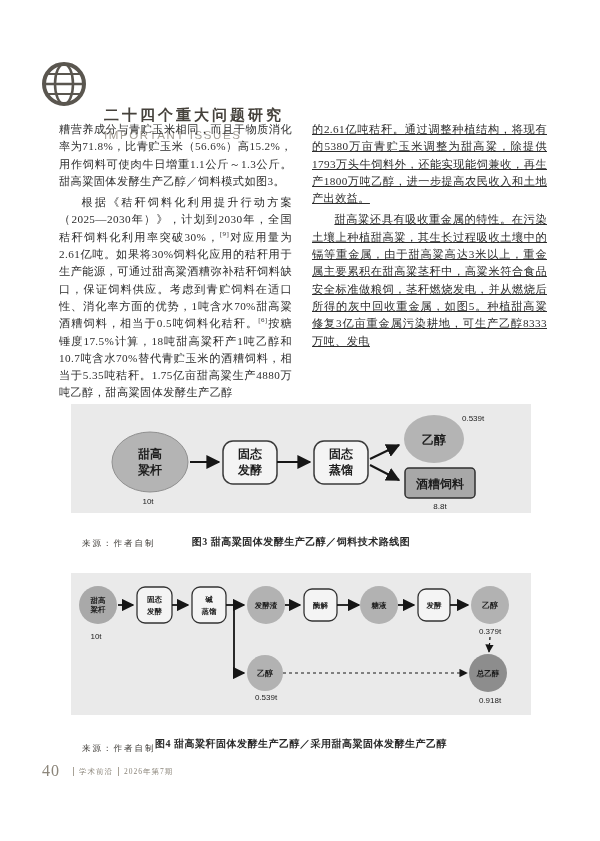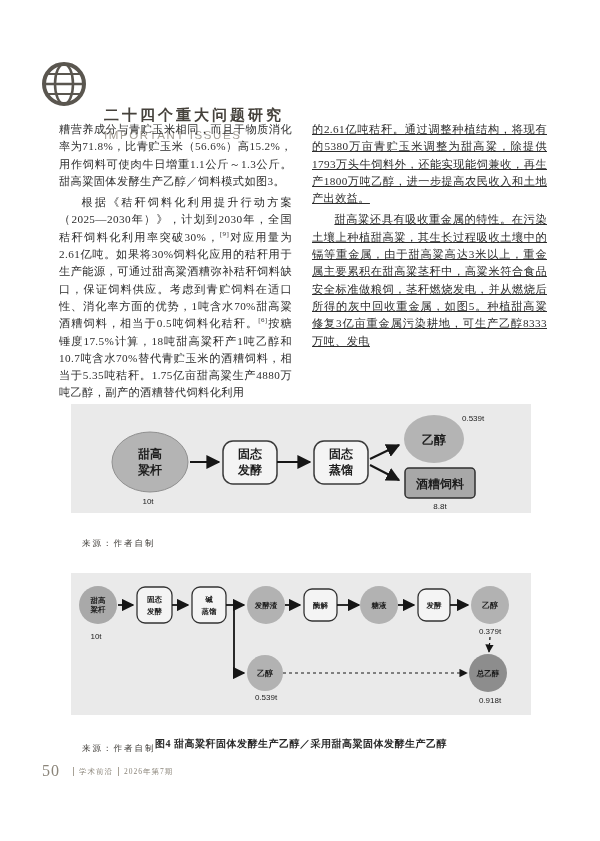--- a/index.html
+++ b/index.html
@@ -61,21 +61,21 @@
       <line x1="8" y1="34" x2="40" y2="34" stroke="#5a564f" stroke-width="2"></line>
     </svg>
     <div id="header-titles">
       <div class="title-cn">二十四个重大问题研究</div>
       <div class="title-en">IMPORTANT ISSUES</div>
     </div>
   </div>
 
   <div class="col" id="col-left">
       <p class="para"><span>糟营养成分与青贮玉米相同，而且干物质消化率为71.8%，比青贮玉米（56.6%）高15.2%，用作饲料可使肉牛日增重1.1公斤～1.3公斤。甜高粱固体发酵生产乙醇／饲料模式如图3。</span></p>
-      <p class="para indent"><span>根据《秸秆饲料化利用提升行动方案（2025—2030年）》，计划到2030年，全国秸秆饲料化利用率突破30%，</span><sup>[9]</sup><span>对应用量为2.61亿吨。如果将30%饲料化应用的秸秆用于生产能源，可通过甜高粱酒糟弥补秸秆饲料缺口，保证饲料供应。考虑到青贮饲料在适口性、消化率方面的优势，1吨含水70%甜高粱酒糟饲料，相当于0.5吨饲料化秸秆。</span><sup>[6]</sup><span>按糖锤度17.5%计算，18吨甜高粱秆产1吨乙醇和10.7吨含水70%替代青贮玉米的酒糟饲料，相当于5.35吨秸秆。1.75亿亩甜高粱生产4880万吨乙醇，副产的酒糟替代饲料化利用</span></p>
+      <p class="para indent"><span>根据《秸秆饲料化利用提升行动方案（2025—2030年）》，计划到2030年，全国秸秆饲料化利用率突破30%，</span><sup>[9]</sup><span>对应用量为2.61亿吨。如果将30%饲料化应用的秸秆用于生产能源，可通过甜高粱酒糟弥补秸秆饲料缺口，保证饲料供应。考虑到青贮饲料在适口性、消化率方面的优势，1吨含水70%甜高粱酒糟饲料，相当于0.5吨饲料化秸秆。</span><sup>[6]</sup><span>按糖锤度17.5%计算，18吨甜高粱秆产1吨乙醇和10.7吨含水70%替代青贮玉米的酒糟饲料，相当于5.35吨秸秆。1.75亿亩甜高粱生产4880万吨乙醇，甜高粱固体发酵生产乙醇</span></p>
     </div>
   <div class="col" id="col-right">
       <p class="para"><span>的2.61亿吨秸秆。通过调整种植结构，将现有的5380万亩青贮玉米调整为甜高粱，除提供1793万头牛饲料外，还能实现能饲兼收，再生产1800万吨乙醇，进一步提高农民收入和土地产出效益。</span></p>
       <p class="para indent"><span>甜高粱还具有吸收重金属的特性。在污染土壤上种植甜高粱，其生长过程吸收土壤中的镉等重金属，由于甜高粱高达3米以上，重金属主要累积在甜高粱茎秆中，高粱米符合食品安全标准做粮饲，茎秆燃烧发电，并从燃烧后所得的灰中回收重金属，如图5。种植甜高粱修复3亿亩重金属污染耕地，可生产乙醇8333万吨、发电</span></p>
     </div>
 
   <div class="fig-box" id="fig3-box">
     <svg width="460" height="109" viewBox="0 0 460 109">
       <defs>
         <marker id="arr" viewBox="0 0 10 10" refX="9" refY="5" markerWidth="7" markerHeight="7" orient="auto-start-reverse">
@@ -113,20 +113,21 @@
       </g>
 
       <g>
         <rect x="334" y="64" width="70" height="30" rx="4" fill="#a8a8a8" stroke="#2f2f2f" stroke-width="1.5"></rect>
         <text class="node-label" x="369" y="84" font-size="12" text-anchor="middle">酒糟饲料</text>
         <text class="qty" x="369" y="105" text-anchor="middle">8.8t</text>
       </g>
     </svg>
   </div>
   <div class="fig-source" id="fig3-source">来源：作者自制</div>
+  <div class="fig-caption" id="fig3-caption">图3 甜高粱固体发酵生产乙醇／饲料技术路线图</div>
 
   <div class="fig-box" id="fig4-box">
     <svg width="460" height="142" viewBox="0 0 460 142">
       <defs>
         <marker id="arr2" viewBox="0 0 10 10" refX="9" refY="5" markerWidth="7" markerHeight="7" orient="auto-start-reverse">
           <path d="M0,0 L10,5 L0,10 z" fill="#161616"></path>
         </marker>
       </defs>
 
       <g>
@@ -194,21 +195,21 @@
         <circle cx="417" cy="100" r="19" fill="#8d8d8d"></circle>
         <text class="node-label" x="417" y="103" font-size="7.5" text-anchor="middle">总乙醇</text>
         <text class="qty" x="419" y="130" text-anchor="middle">0.918t</text>
       </g>
     </svg>
   </div>
   <div class="fig-source" id="fig4-source">来源：作者自制</div>
   <div class="fig-caption" id="fig4-caption">图4 甜高粱秆固体发酵生产乙醇／采用甜高粱固体发酵生产乙醇</div>
 
   <div id="footer">
-    <span id="page-number">50</span>
+    <span id="page-number">40</span>
     <span id="footer-meta">
       <span class="sep"></span>
       <span>学术前沿</span>
       <span class="sep"></span>
       <span>2026年第7期</span>
     </span>
   </div>
 
 </div>
 

